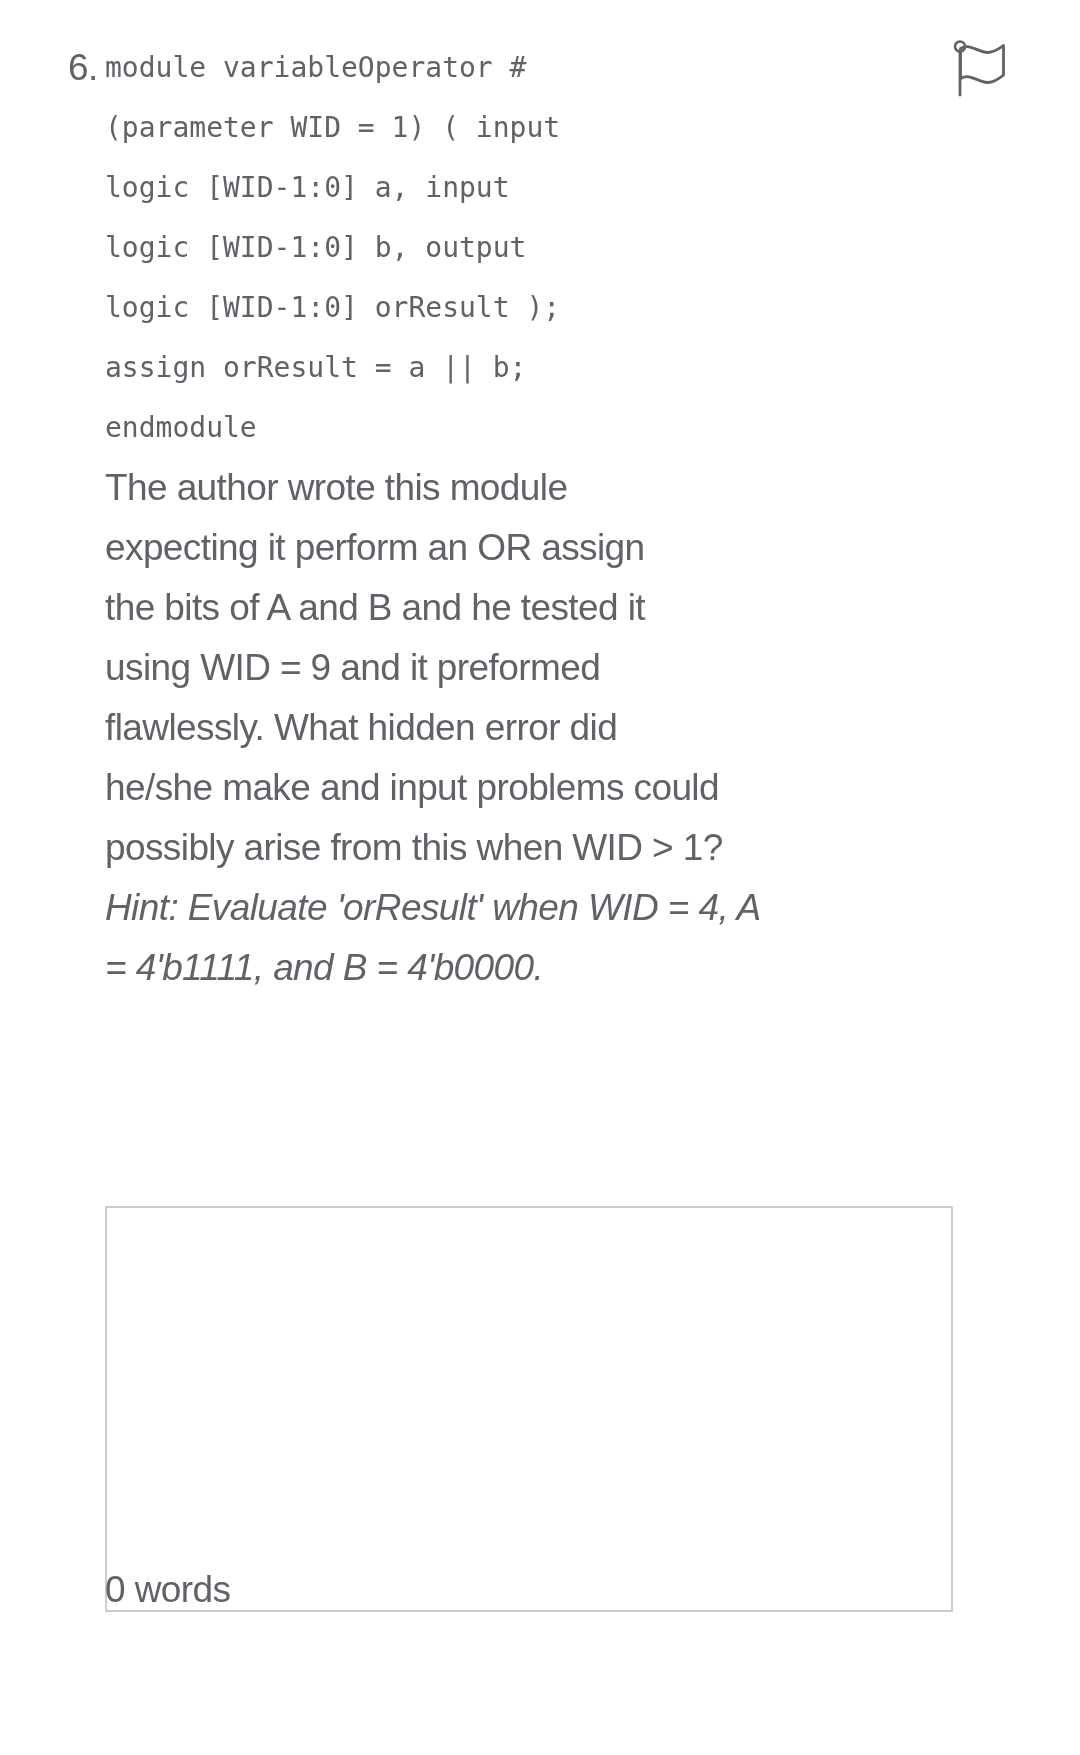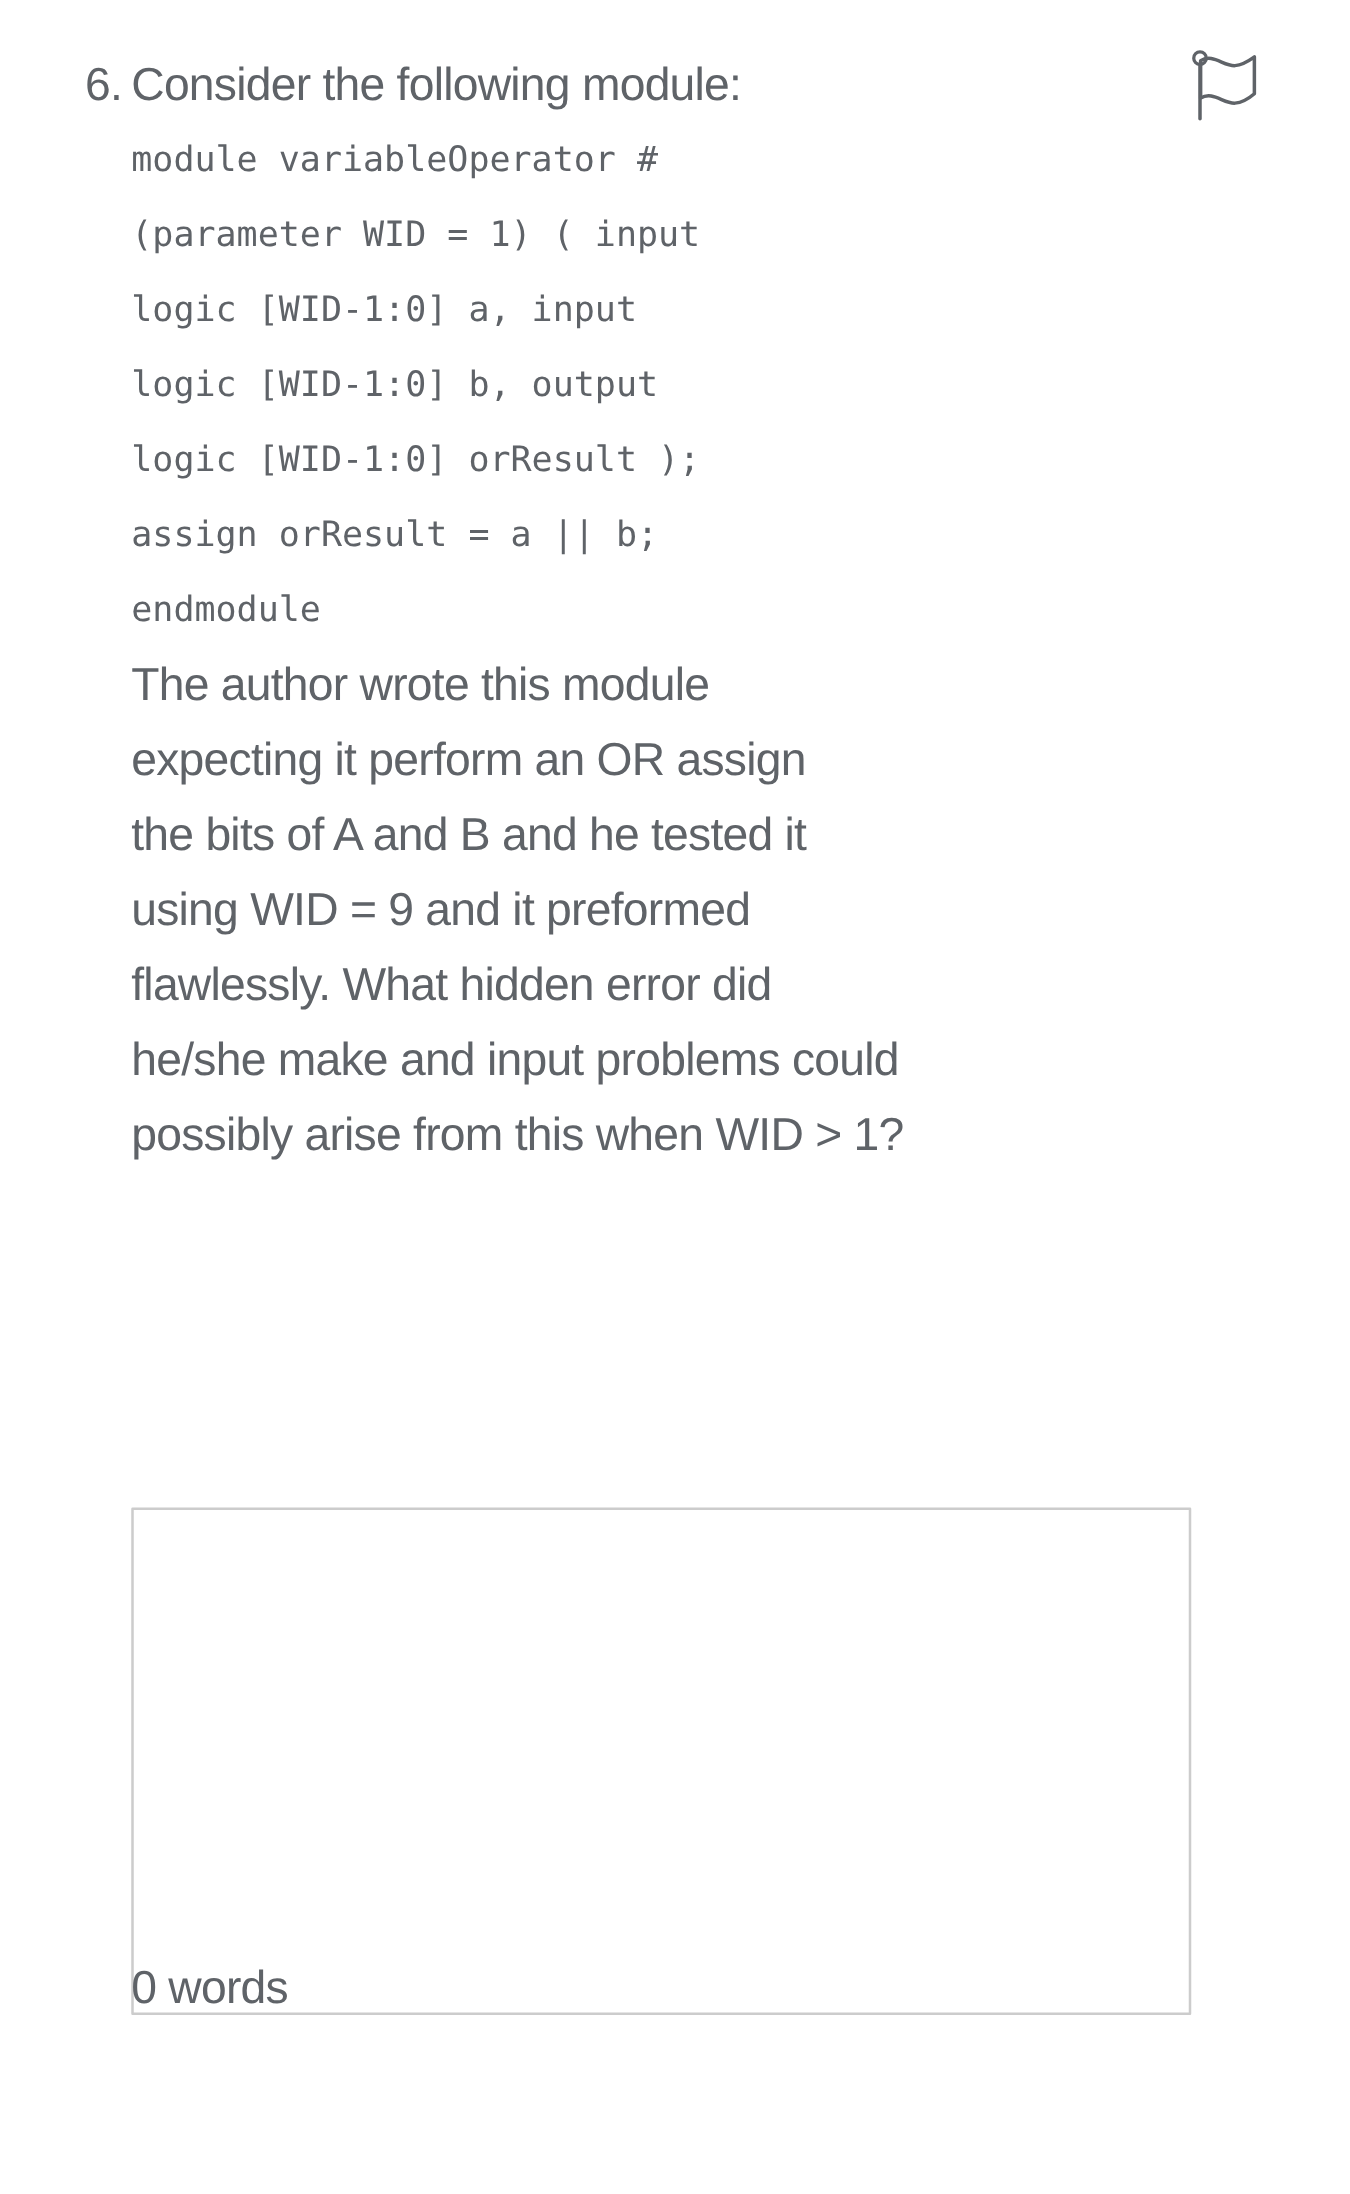--- a/index.html
+++ b/index.html
@@ -127,38 +127,39 @@
       <circle cx="7" cy="7.5" r="5" stroke="#5f6368" stroke-width="2.6" fill="none"></circle>
       <path d="M7 13 L7 56" stroke="#5f6368" stroke-width="2.8" stroke-linecap="round"></path>
       <path d="M7.5 9.5 C17 3.5 26 14 35 13.5 C42 13 47 9 50.5 6.5 L50.5 36 C47 39 42 43 35 43.5 C26 44 17 33.5 7.5 39.5 Z" stroke="#5f6368" stroke-width="2.8" fill="none" stroke-linejoin="round"></path>
     </svg>
   </div>
 
   <div class="qrow">
     <div class="qnum">6.</div>
     <div class="qbody">
 
-      <div class="prose first-line">Consider the following module:</div>
 
       <div class="code"><span>module variableOperator #</span>
 <span>(parameter WID = 1) ( input</span>
 <span>logic [WID-1:0] a, input</span>
 <span>logic [WID-1:0] b, output</span>
 <span>logic [WID-1:0] orResult );</span>
 <span>assign orResult = a || b;</span>
 <span>endmodule</span></div>
 
       <div class="prose"><span>The author wrote this module</span>
 <span>expecting it perform an OR assign</span>
 <span>the bits of A and B and he tested it</span>
 <span>using WID = 9 and it preformed</span>
 <span>flawlessly. What hidden error did</span>
 <span>he/she make and input problems could</span>
 <span>possibly arise from this when WID &gt; 1?</span></div>
 
+      <div class="prose hint"><span>Hint: Evaluate 'orResult' when WID = 4, A</span>
+<span>= 4'b1111, and B = 4'b0000.</span></div>
 
     </div>
   </div>
 
   <textarea class="answer-area" placeholder="" style=""></textarea>
 
   <div class="word-count">0 words</div>
 
 </div>
 

